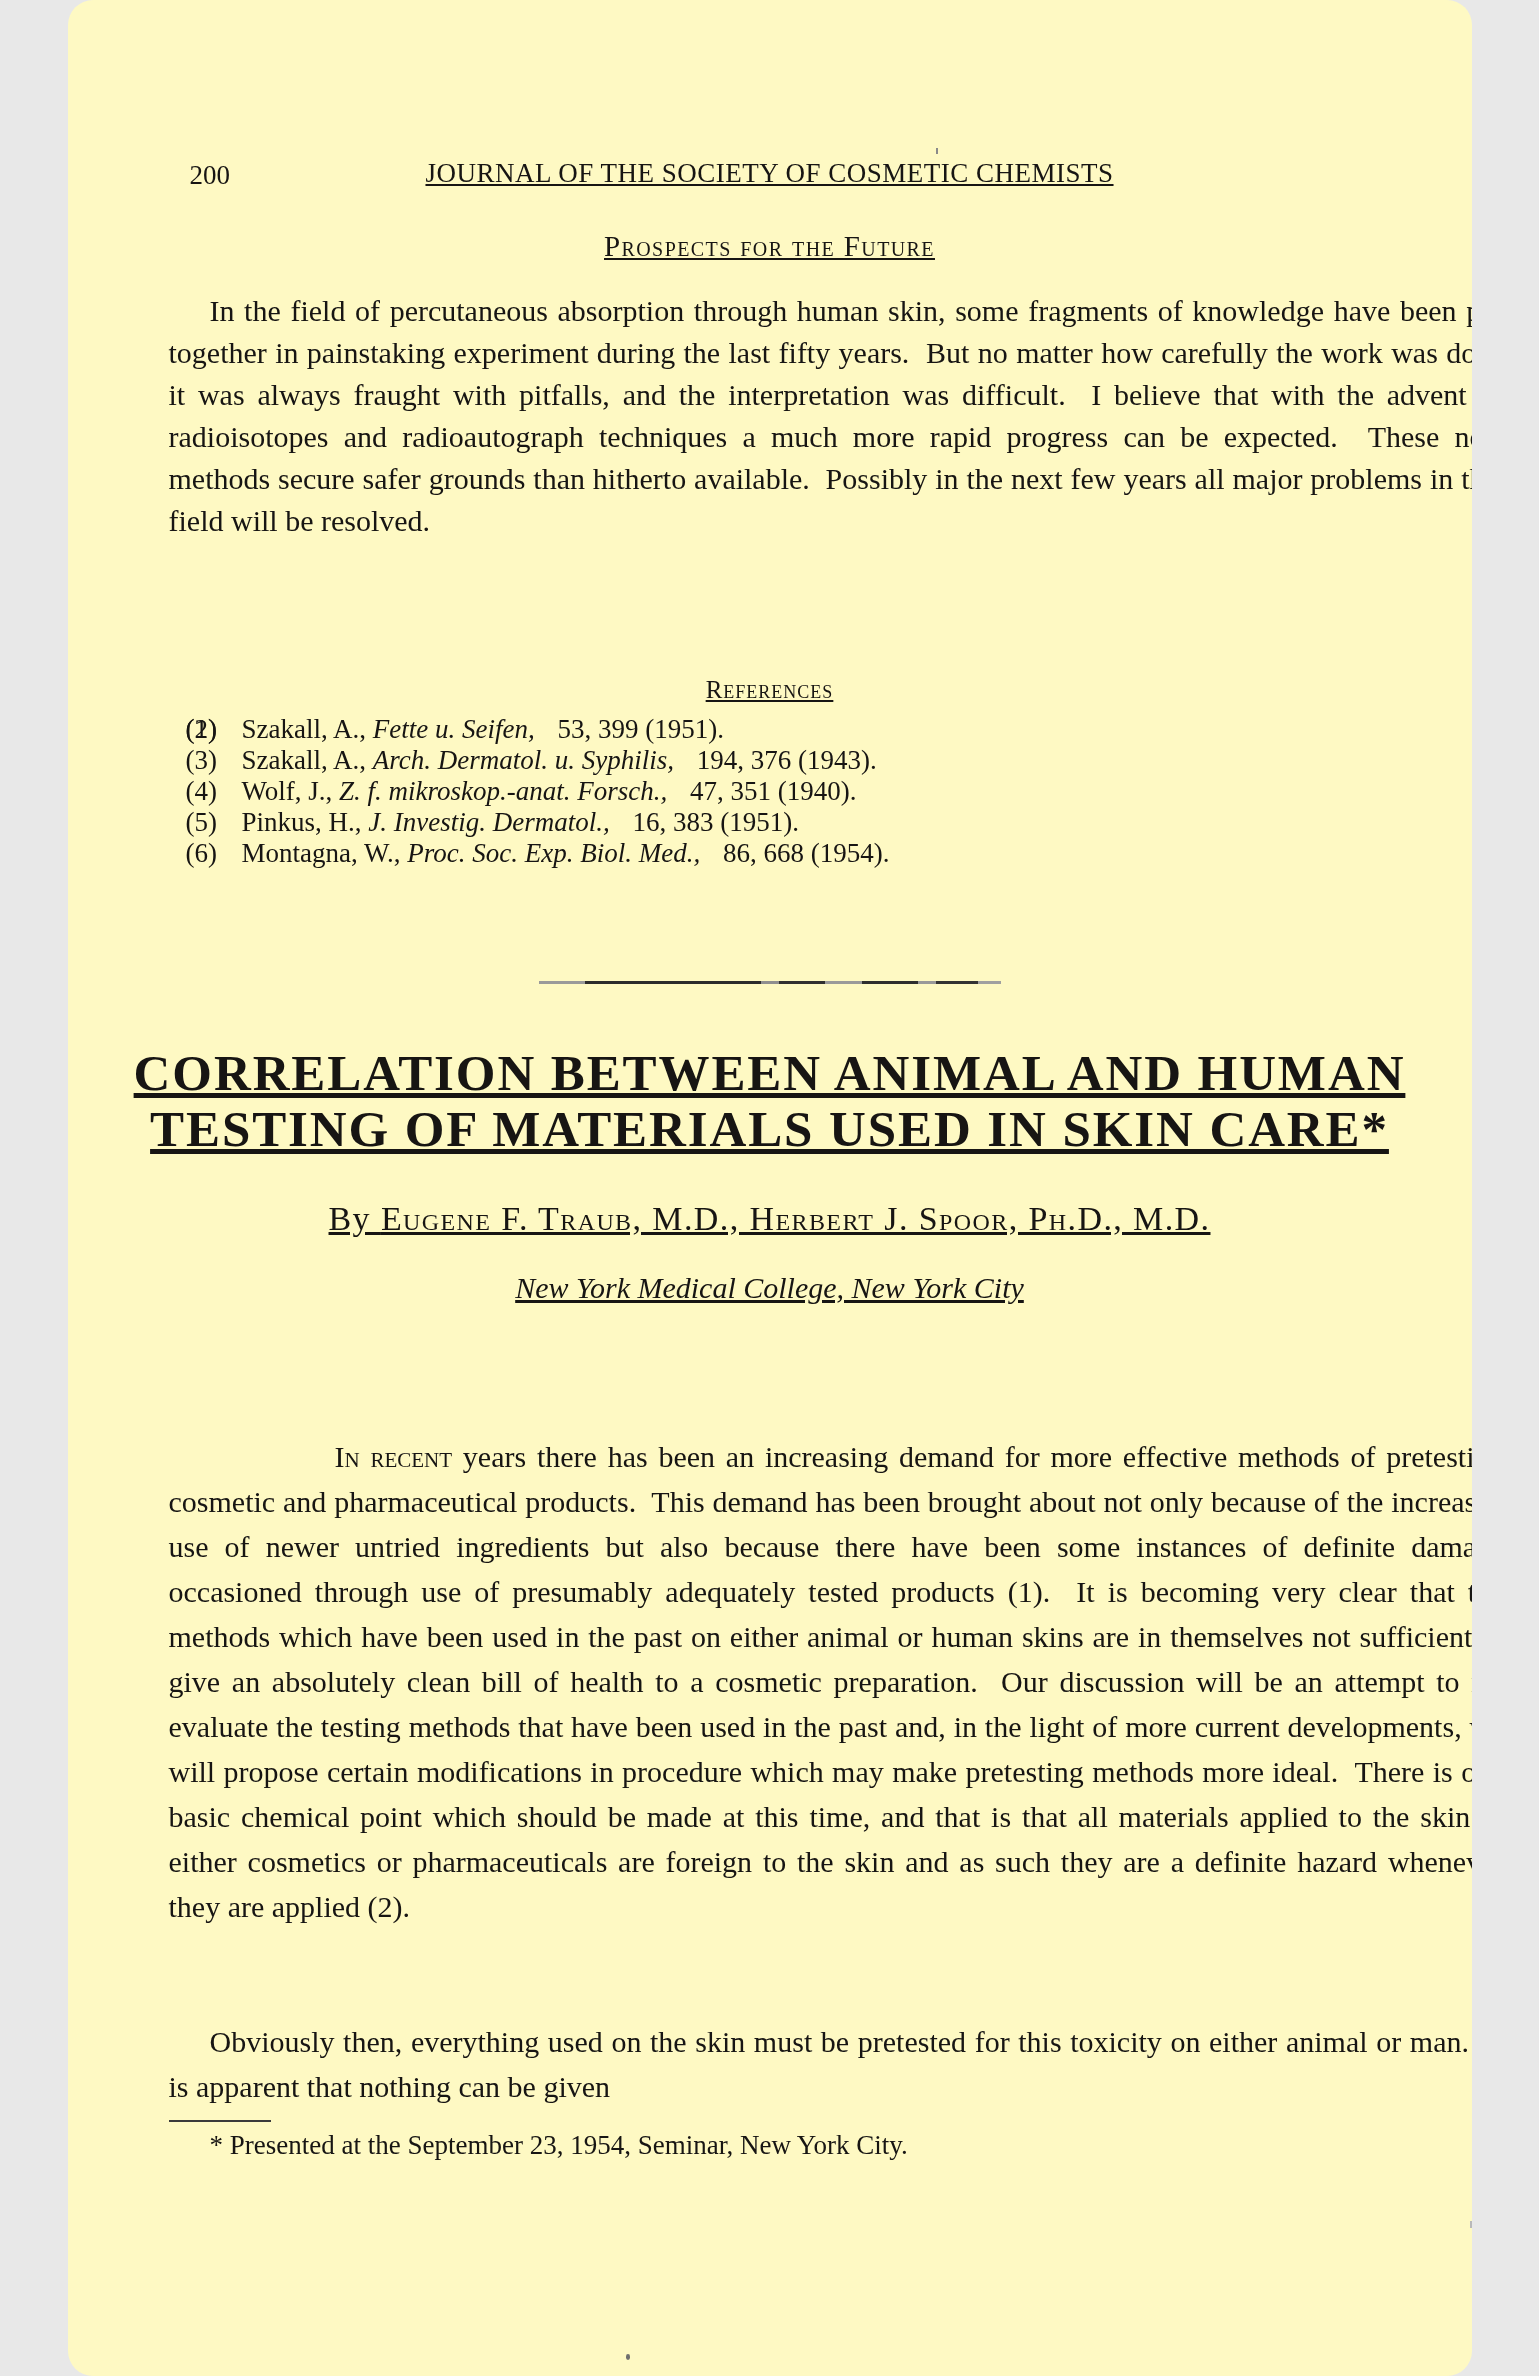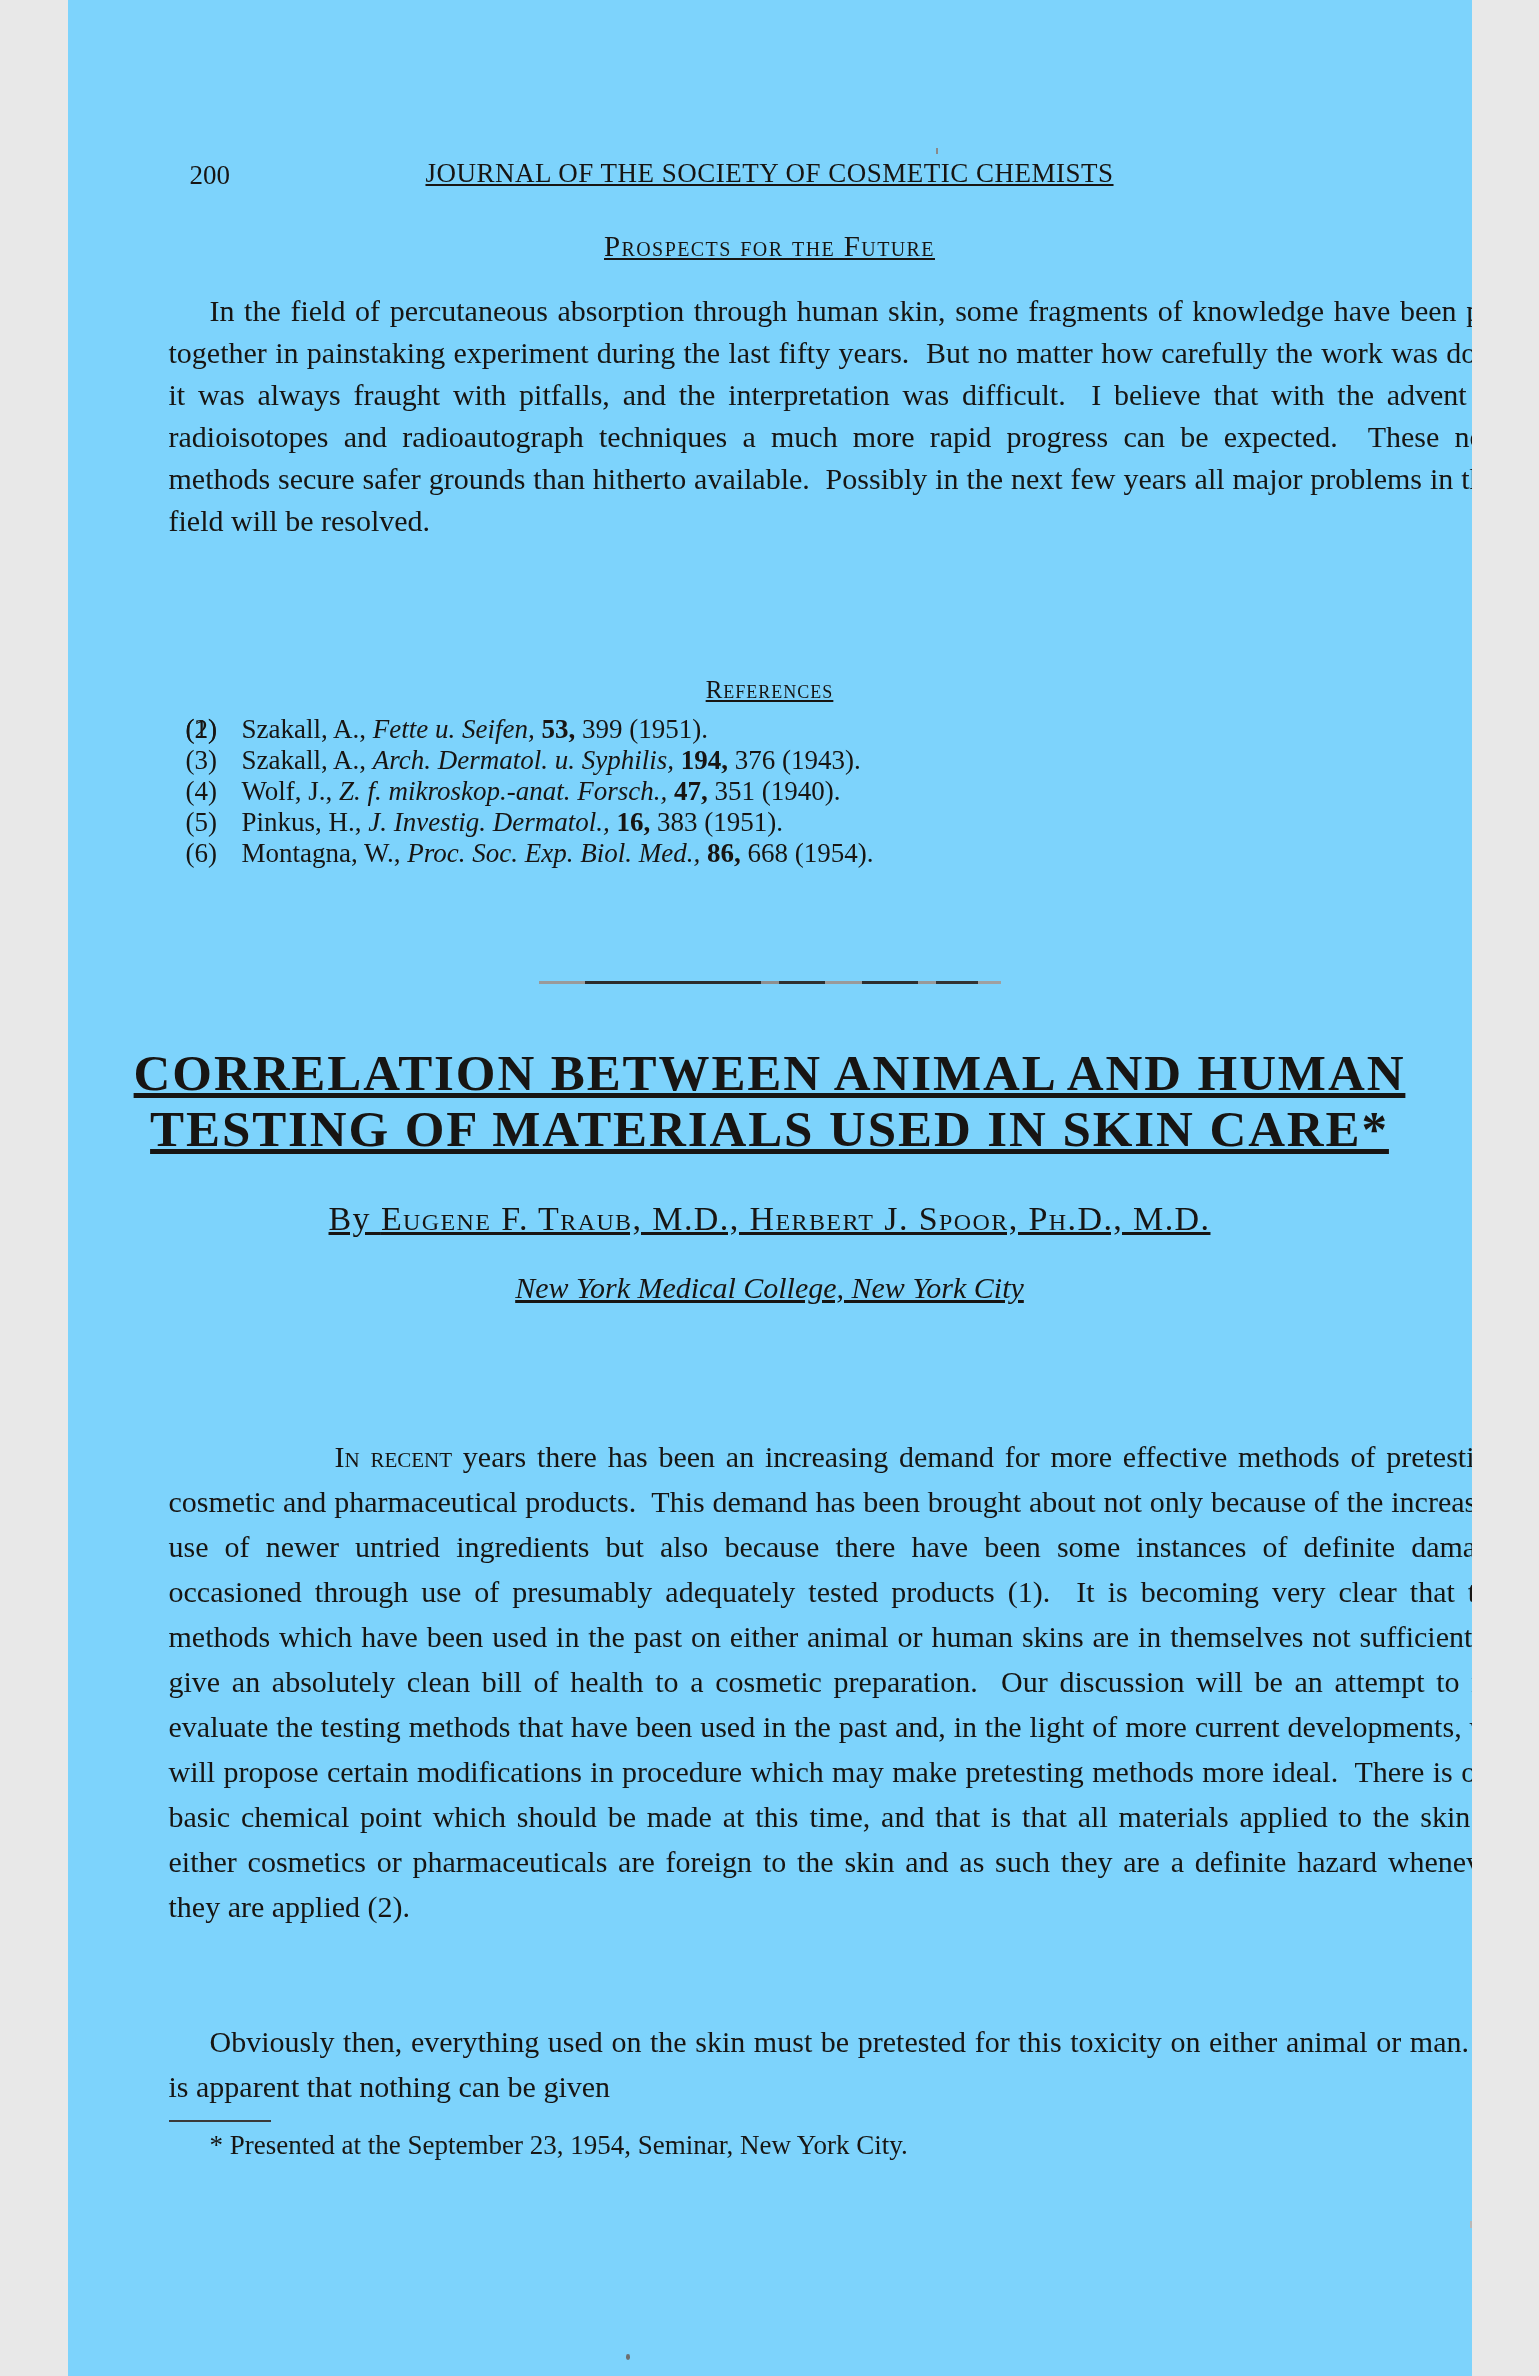--- a/index.html
+++ b/index.html
@@ -1,24 +1,25 @@
 <!DOCTYPE html>
 <html><head>
 <meta charset="utf-8">
 <style>
   html, body { margin: 0; padding: 0; background: #e8e8e8; }
   .page {
     position: relative;
     width: 1404px;
     height: 2376px;
     margin: 0 auto;
-    background: #7dd3fc;
+    background: #fef9c3;
     color: #171513;
     font-family: "Liberation Serif", "DejaVu Serif", serif;
     overflow: hidden;
+    border-radius: 25px;
   }
   .abs { position: absolute; }
   .centered { left: 0; right: 0; text-align: center; text-decoration: underline; }
 
   .pagenum {
     left: 122px; top: 160px;
     font-size: 27px;
   }
   .journal-header {
     top: 158px;
@@ -54,21 +55,21 @@
     left: 118px; top: 714px;
     width: 1321px;
     font-size: 27px;
     line-height: 31px;
   }
   .ref { position: relative; padding-left: 56px; }
   .ref-num { position: absolute; left: 0; top: 0; }
   .ref-line { display: block; }
   .ref-line.just { text-align: justify; text-align-last: justify; }
   .seg-italic { font-style: italic; }
-  .seg-bold { font-weight: bold; }
+  .seg-bold { font-weight: normal; margin-left: 16px; }
 
   .separator {
     top: 981px;
     left: 50%;
     transform: translateX(-50%);
     width: 462px;
     height: 2.9px;
     background: linear-gradient(90deg,#9a9a9a 0 10%, #2c2c2c 10% 48%, #8f8f8f 48% 52%, #303030 52% 62%, #9a9a9a 62% 70%, #2e2e2e 70% 82%, #999 82% 86%, #333 86% 95%, #a0a0a0 95% 100%);
   }
 

